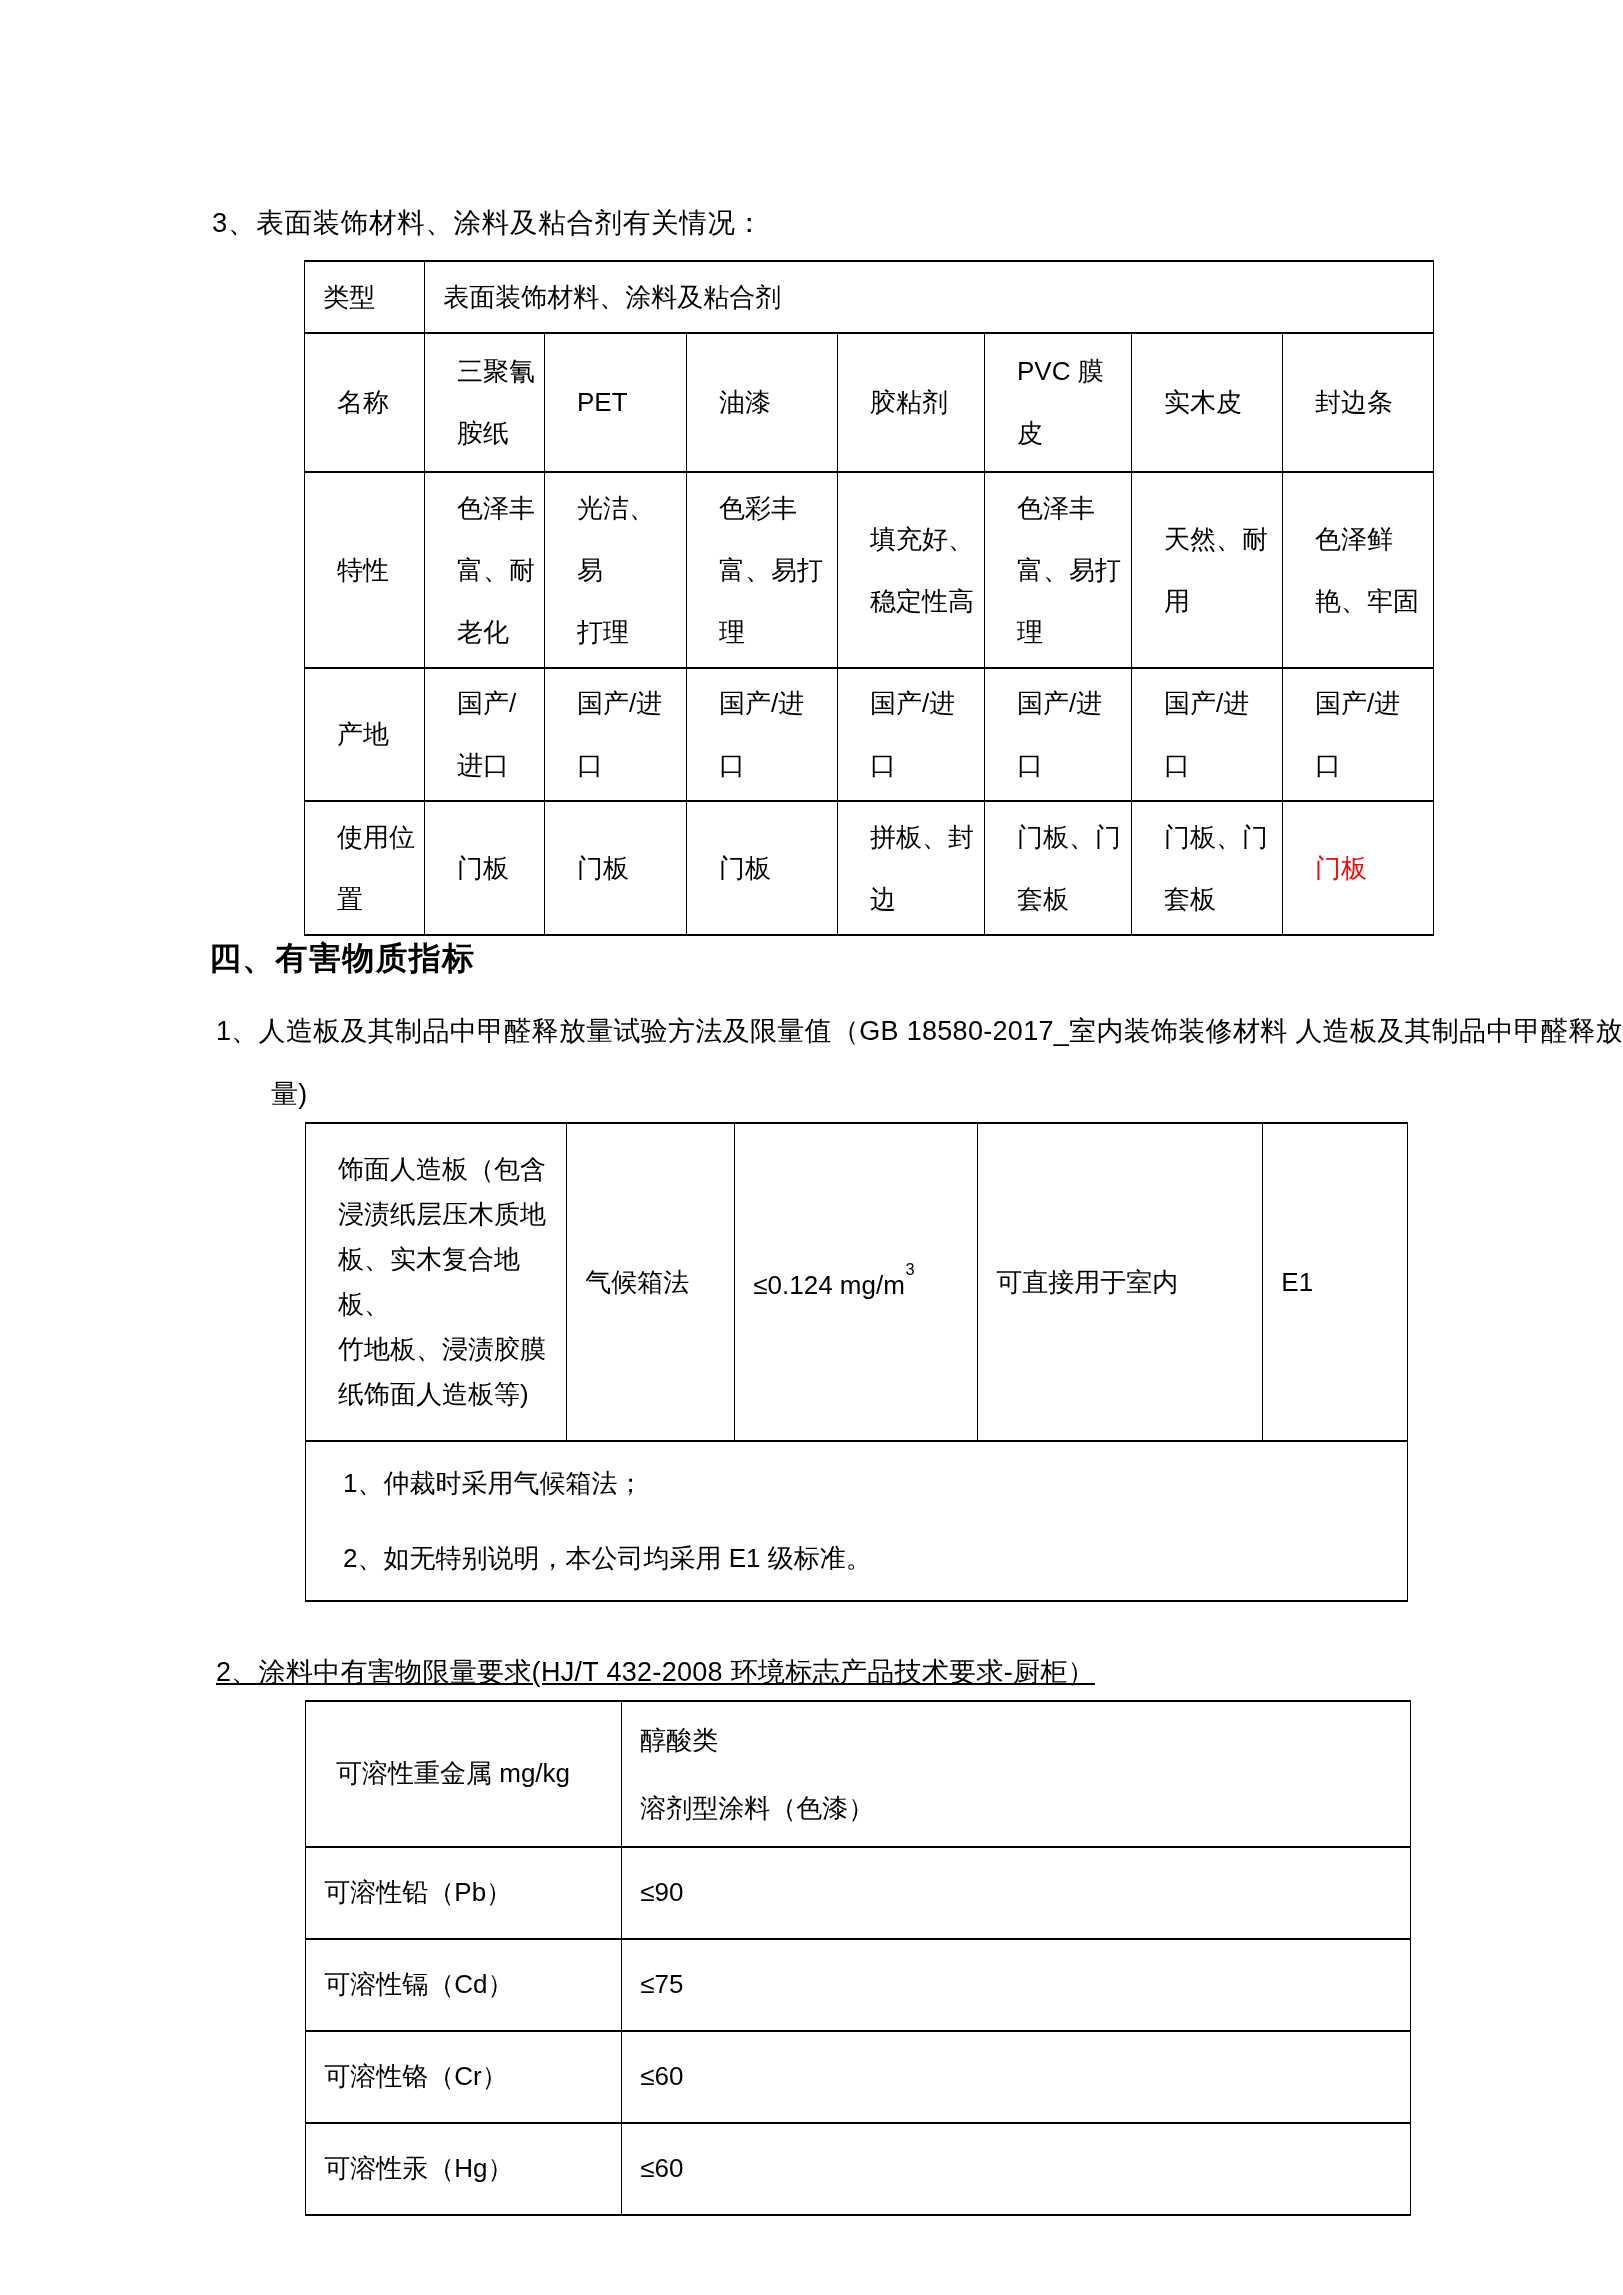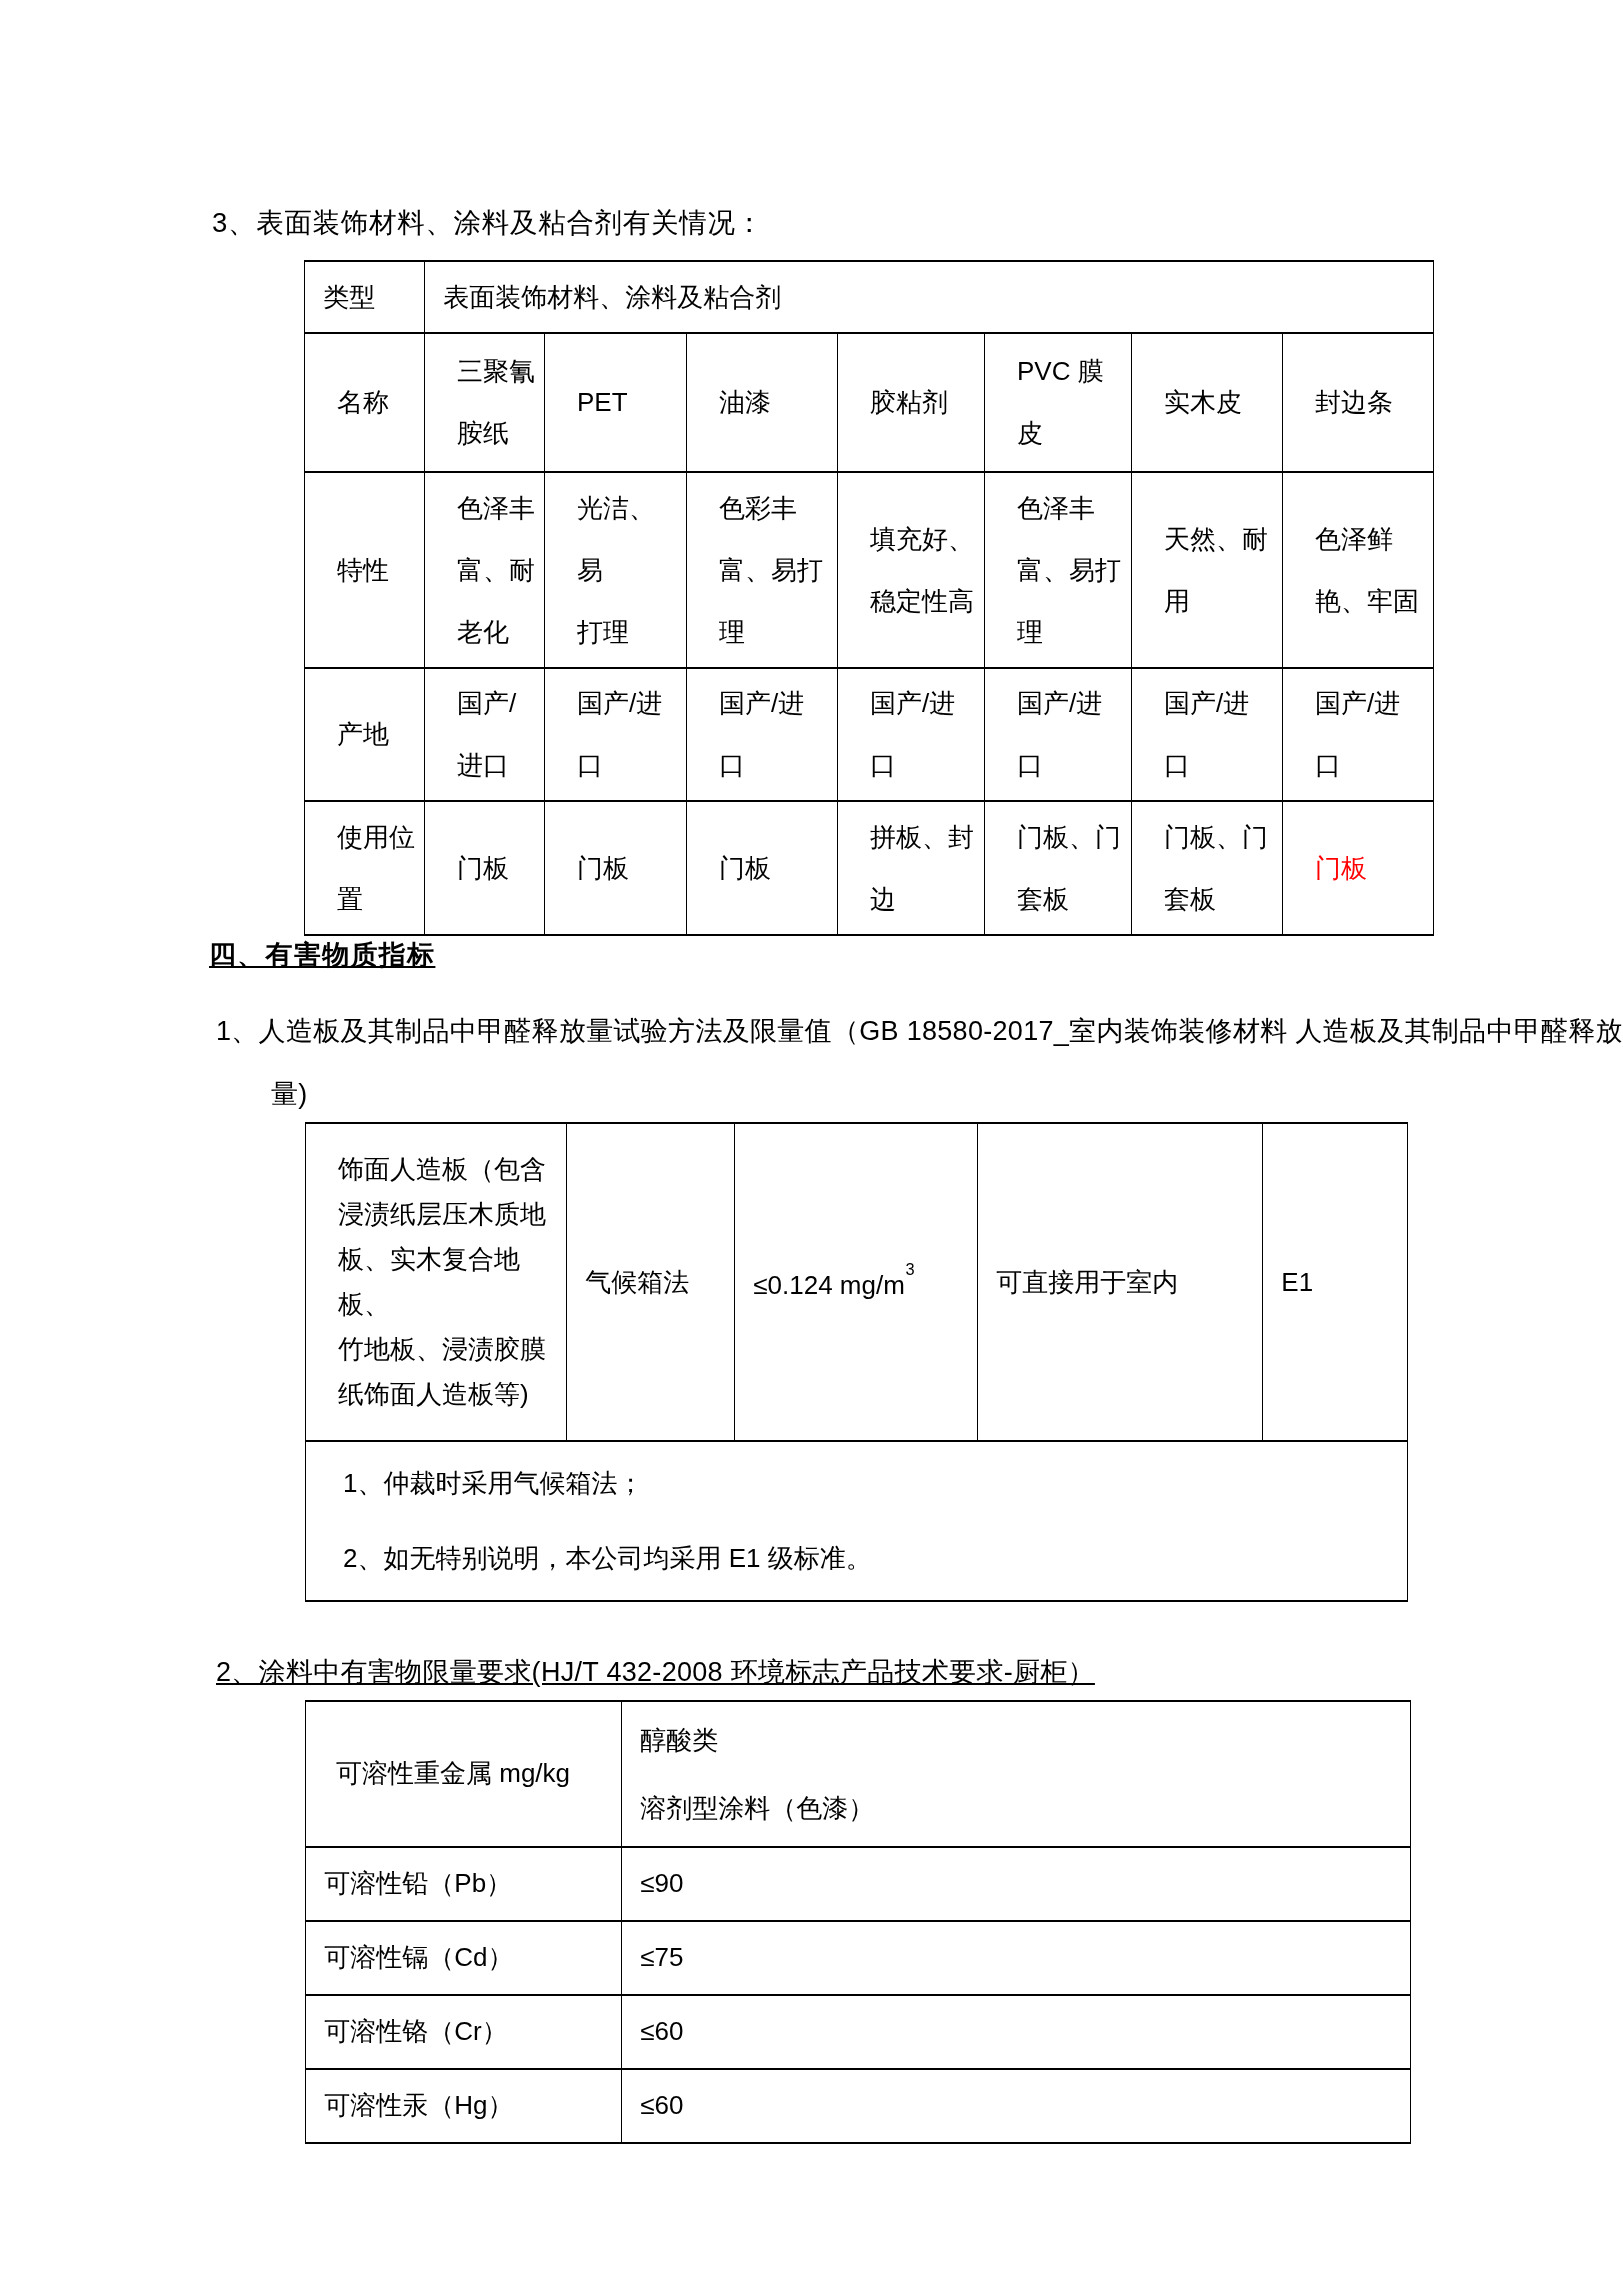--- a/index.html
+++ b/index.html
@@ -6,21 +6,21 @@
   .page{
     position:relative;
     width:1623px;height:2295px;
     background:#ffffff;
     font-family:"Liberation Sans","DejaVu Sans",sans-serif;
     color:#000;
   }
   .pre{white-space:pre-line;padding-left:32px;}
   
   .h3{position:absolute;left:212px;top:204px;font-size:27.5px;line-height:37px;letter-spacing:0.7px;}
-  .h2{position:absolute;left:209px;top:937px;font-size:27px;font-weight:700;letter-spacing:1.3px;text-decoration:underline;}
+  .h2{position:absolute;left:209px;top:937px;font-size:32px;font-weight:700;letter-spacing:1.3px;}
   .para1{position:absolute;left:216px;top:1000px;width:1404px;font-size:27px;line-height:63px;
          padding-left:55px;text-indent:-55px;letter-spacing:0.3px;}
   .para2{position:absolute;left:216px;top:1654px;font-size:27px;letter-spacing:0.3px;text-decoration:underline;}
   
   table{border-collapse:collapse;table-layout:fixed;position:absolute;background:#fff;}
   td,th{border:1.3px solid #000;border-top-width:2.6px;border-bottom-width:2.6px;
         font-weight:400;text-align:left;vertical-align:middle;
         padding:3.9px 6.5px 3.9px 18.3px;font-size:26px;box-sizing:border-box;overflow:hidden;}
   .t1{left:304px;top:260px;width:1127px;}
   .t1 td,.t1 th{line-height:62px;}
@@ -31,21 +31,21 @@
   .t1 .r5 td,.t1 .r5 th{height:133px;}
   .t2{left:305px;top:1122px;width:1102px;}
   .t2 .hd th{height:66px;line-height:34px;}
   .t2 .bd td{height:318px;line-height:45px;}
   .t2 .ft td{height:157px;padding-left:37px;vertical-align:middle;}
   .t2 .ft .note{line-height:75px;}
   .t3{left:305px;top:1700px;width:1105px;}
   .t3 .hd th,.t3 .hd td{height:137px;}
   .t3 .hd th{padding-left:30px;}
   .t3 .hd .line{line-height:68px;}
-  .t3 .dr td{height:74px;line-height:39px;}
+  .t3 .dr td{height:92px;line-height:39px;}
   .red{color:#ff0000;}
   sup.cube{font-size:16.4px;position:relative;top:-9.2px;left:0.7px;}
 </style>
 </head>
 <body>
 
 <div class="page">
 
   <div class="h3">3、表面装饰材料、涂料及粘合剂有关情况：</div>
 

